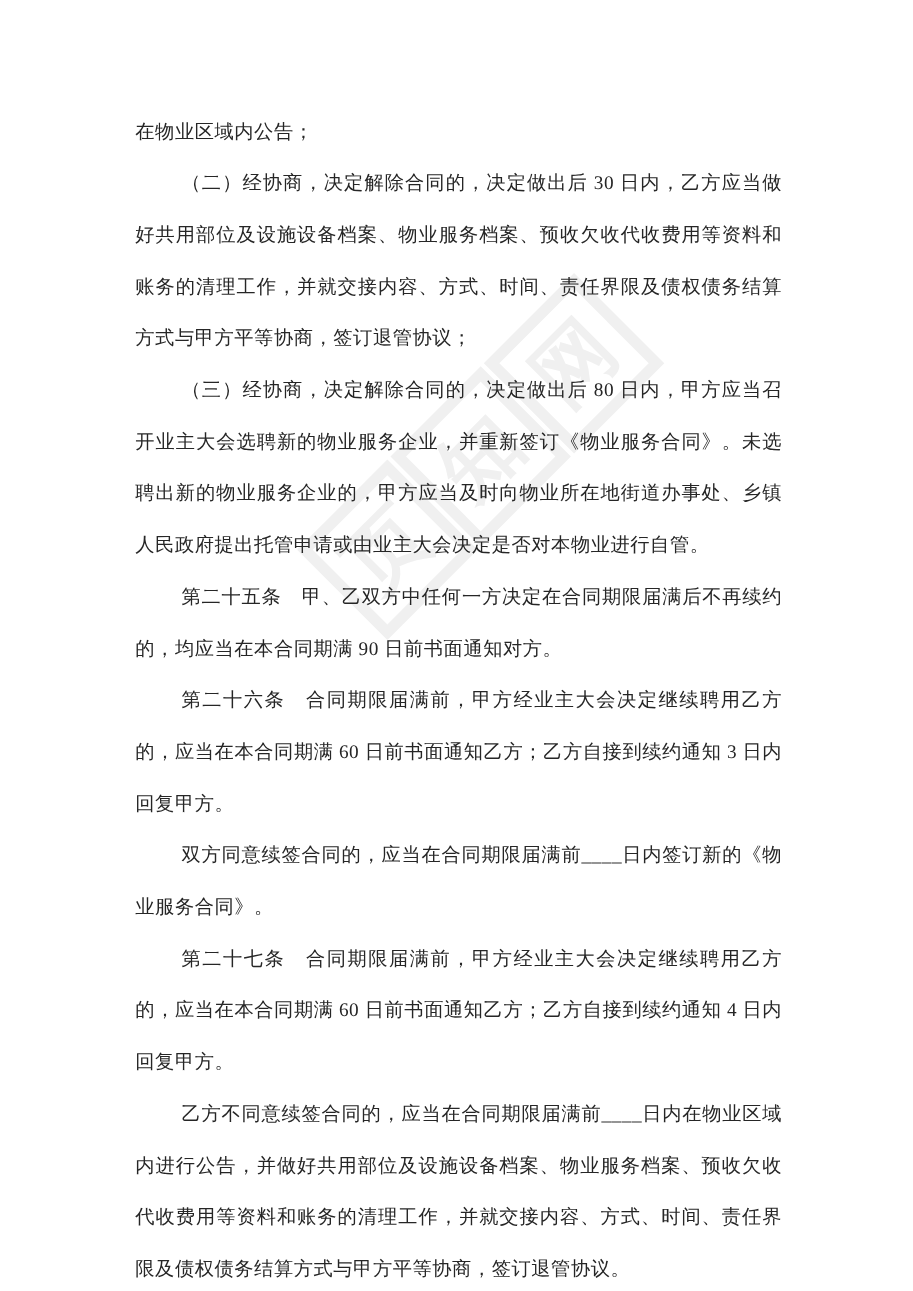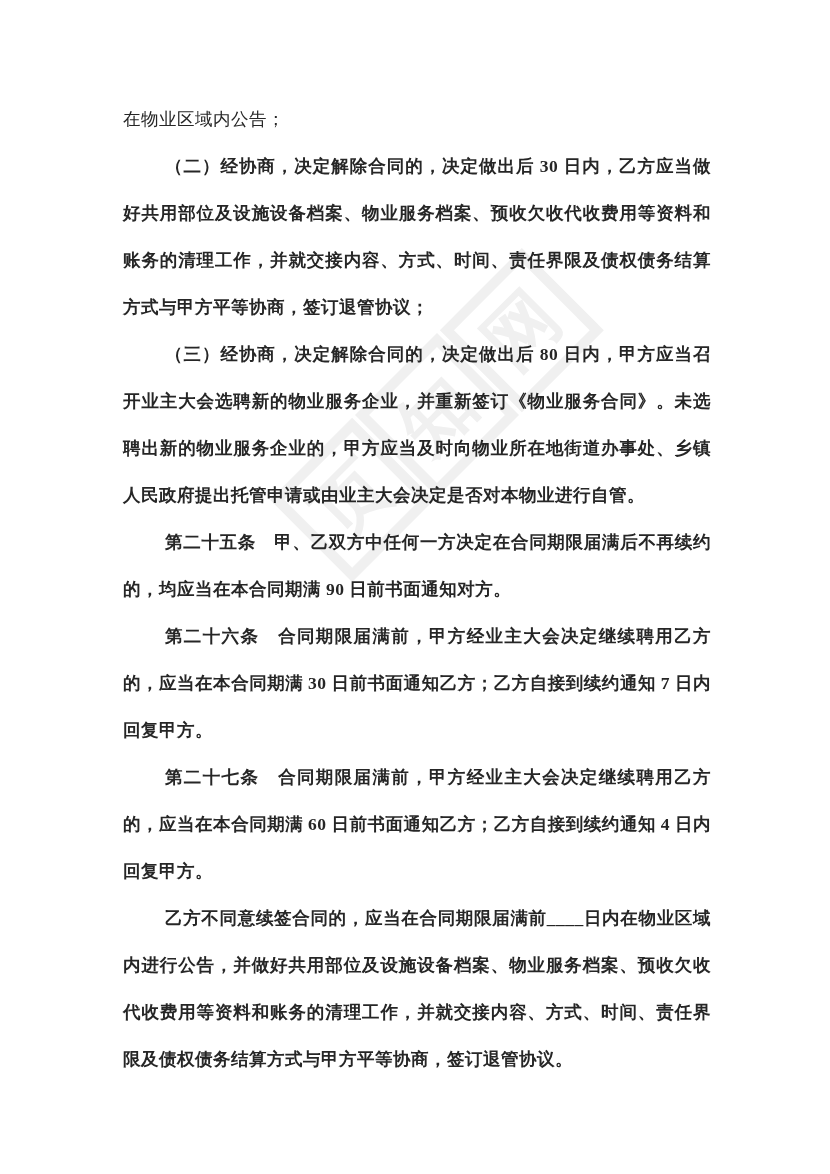--- a/index.html
+++ b/index.html
@@ -25,21 +25,20 @@
     line-height: 47px;
     text-align: justify;
     letter-spacing: 0.5px;
   }
   .content p {
     margin: 0;
     padding: 0;
   }
   .content p.indent {
     text-indent: 42px;
-    font-weight: bold;
   }
   
   .wm {
     position: absolute;
     display: flex;
     transform: rotate(-45deg);
     transform-origin: center center;
     pointer-events: none;
     z-index: 0;
   }
@@ -81,18 +80,19 @@
   <div class="wm wm-bottom">
 
     <span class="wm-char">网</span>
   </div>
 
   <div class="content">
     <p>在物业区域内公告；</p>
     <p class="indent">（二）经协商，决定解除合同的，决定做出后 30 日内，乙方应当做好共用部位及设施设备档案、物业服务档案、预收欠收代收费用等资料和账务的清理工作，并就交接内容、方式、时间、责任界限及债权债务结算方式与甲方平等协商，签订退管协议；</p>
     <p class="indent">（三）经协商，决定解除合同的，决定做出后 80 日内，甲方应当召开业主大会选聘新的物业服务企业，并重新签订《物业服务合同》。未选聘出新的物业服务企业的，甲方应当及时向物业所在地街道办事处、乡镇人民政府提出托管申请或由业主大会决定是否对本物业进行自管。</p>
     <p class="indent">第二十五条　甲、乙双方中任何一方决定在合同期限届满后不再续约的，均应当在本合同期满 90 日前书面通知对方。</p>
-    <p class="indent">第二十六条　合同期限届满前，甲方经业主大会决定继续聘用乙方的，应当在本合同期满 30 日前书面通知乙方；乙方自接到续约通知 7 日内回复甲方。</p>
+    <p class="indent">第二十六条　合同期限届满前，甲方经业主大会决定继续聘用乙方的，应当在本合同期满 60 日前书面通知乙方；乙方自接到续约通知 3 日内回复甲方。</p>
+    <p class="indent">双方同意续签合同的，应当在合同期限届满前____日内签订新的《物业服务合同》。</p>
     <p class="indent">第二十七条　合同期限届满前，甲方经业主大会决定继续聘用乙方的，应当在本合同期满 60 日前书面通知乙方；乙方自接到续约通知 4 日内回复甲方。</p>
     <p class="indent">乙方不同意续签合同的，应当在合同期限届满前____日内在物业区域内进行公告，并做好共用部位及设施设备档案、物业服务档案、预收欠收代收费用等资料和账务的清理工作，并就交接内容、方式、时间、责任界限及债权债务结算方式与甲方平等协商，签订退管协议。</p>
   </div>
 
 </div>
 
 </body></html>

